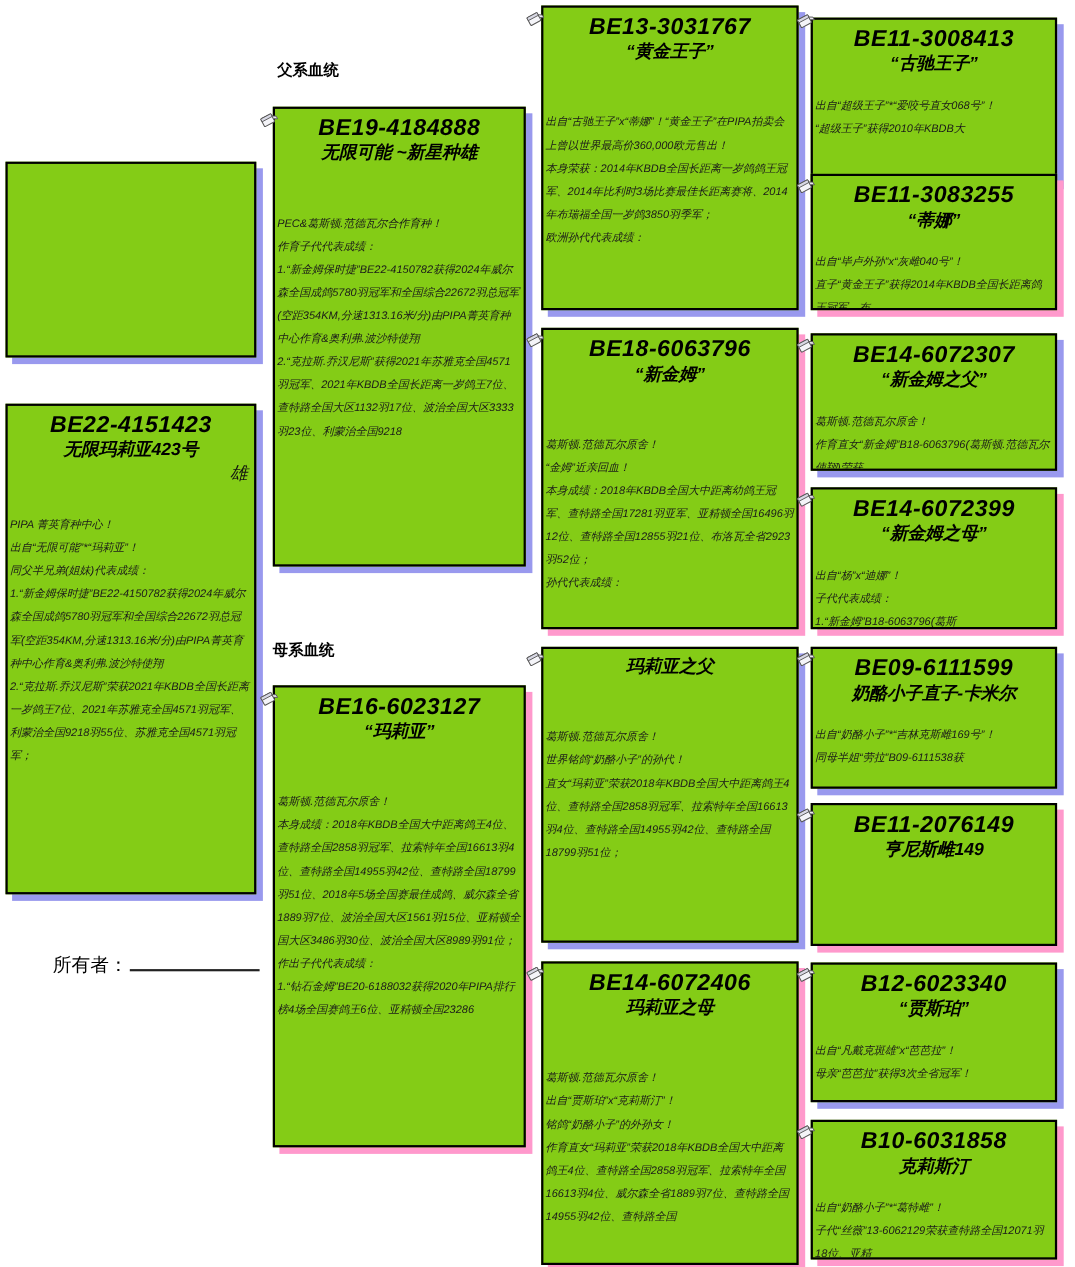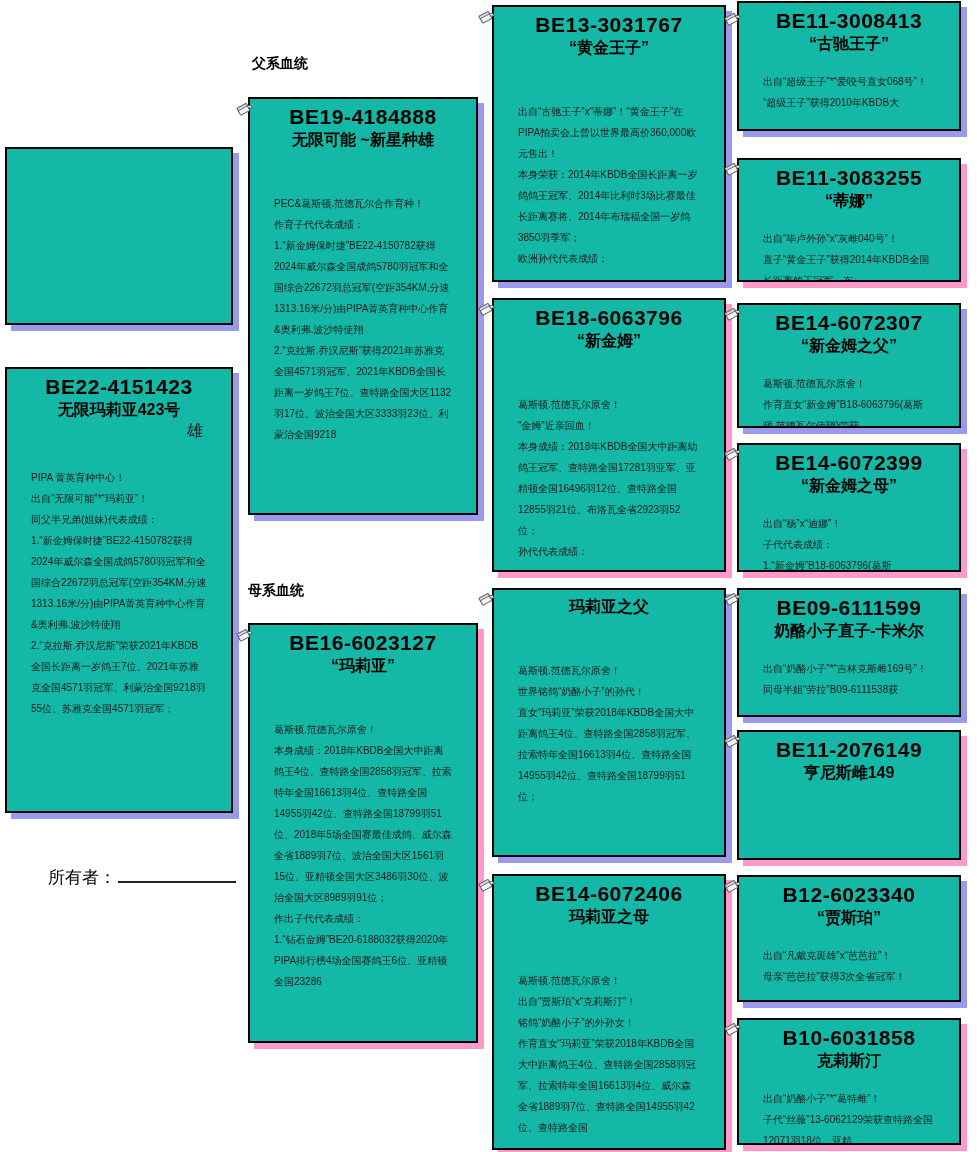--- a/index.html
+++ b/index.html
@@ -6,25 +6,26 @@
   .canvas{
     position:relative;
     width:977px;height:1152px;
     background:#ffffff;
     font-family:"Liberation Sans","DejaVu Sans",sans-serif;
     color:#111;
     overflow:hidden;
   }
   .pbox{
     position:absolute;
-    background:#14b8a6;
+    background:#84cc16;
     border:2px solid #000;
     box-sizing:border-box;
-    padding:6px 24px;
+    padding:6px 2px;
     overflow:hidden;
+    font-style:italic;
   }
   .pbox.blue{box-shadow:6px 6px 0 #9999ee;}
   .pbox.pink{box-shadow:6px 6px 0 #ff99cc;}
   .ring{
     text-align:center;
     font-weight:bold;
     font-size:21px;
     line-height:24px;
     letter-spacing:.5px;
     color:#000;
@@ -145,21 +146,21 @@
 
   <div class="pbox pink m-lg" style="left:492px;top:874px;width:234px;height:276px">
     <div class="ring">BE14-6072406</div>
     <div class="pname">玛莉亚之母</div>
     <div class="body">葛斯顿.范德瓦尔原舍！
 出自“贾斯珀”x“克莉斯汀”！
 铭鸽“奶酪小子”的外孙女！
 作育直女“玛莉亚”荣获2018年KBDB全国大中距离鸽王4位、查特路全国2858羽冠军、拉索特年全国16613羽4位、威尔森全省1889羽7位、查特路全国14955羽42位、查特路全国</div>
   </div>
 
-  <div class="pbox blue m-sm" style="left:737px;top:1px;width:224px;height:130px">
+  <div class="pbox blue m-sm" style="left:737px;top:16px;width:224px;height:150px">
     <div class="ring">BE11-3008413</div>
     <div class="pname">“古驰王子”</div>
     <div class="body">出自“超级王子”*“爱咬号直女068号”！
 “超级王子”获得2010年KBDB大</div>
   </div>
 
   <div class="pbox pink m-sm" style="left:737px;top:158px;width:224px;height:124px">
     <div class="ring">BE11-3083255</div>
     <div class="pname">“蒂娜”</div>
     <div class="body">出自“毕卢外孙”x“灰雌040号”！

